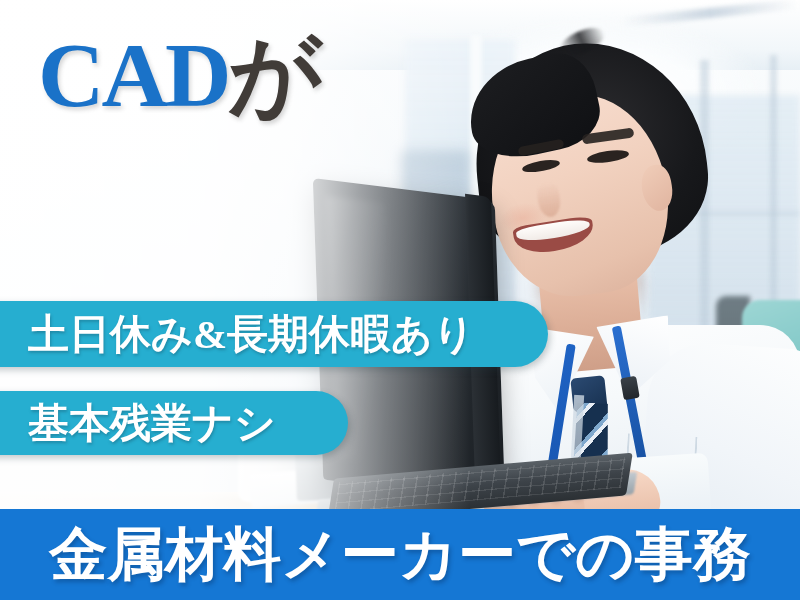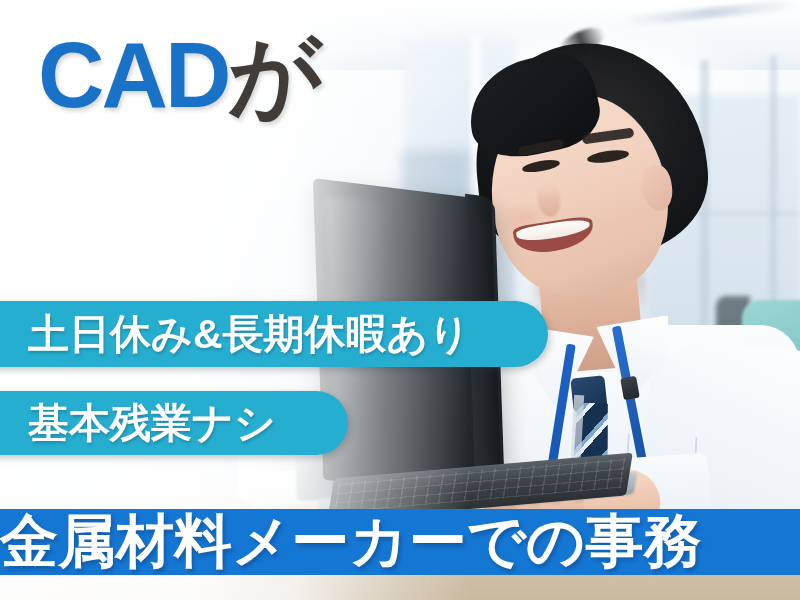--- a/index.html
+++ b/index.html
@@ -5,21 +5,21 @@
   html, body {
     margin: 0;
     padding: 0;
     background: #ffffff;
   }
   #poster {
     position: relative;
     width: 800px;
     height: 600px;
     overflow: hidden;
-    font-family: Liberation Sans, sans-serif;
+    font-family: Liberation Serif, serif;
     background: #eef3f7;
   }
 
   
   .photo { position: absolute; inset: 0; overflow: hidden; }
 
   
   .bg-room {
     position: absolute; inset: 0;
     background:
@@ -386,24 +386,25 @@
     border-radius: 0 34px 34px 0;
     font-size: 41px;
   }
   .pill-2 {
     top: 391px; width: 378px; height: 64px;
     border-radius: 0 33px 33px 0;
     font-size: 41px;
   }
 
   .banner {
-    position: absolute; left: 0; top: 509px; width: 800px; height: 66px;
+    position: absolute; left: 0; top: 509px; width: 800px; height: 91px;
     background: #1577d4;
     display: flex;
     align-items: center;
+    justify-content: center;
   }
   .banner span {
     color: #ffffff;
     font-weight: 900;
     font-size: 58px;
     letter-spacing: 0px;
     white-space: nowrap;
     text-shadow: 2px 3px 4px rgba(0,30,70,.3);
   }
 </style>

